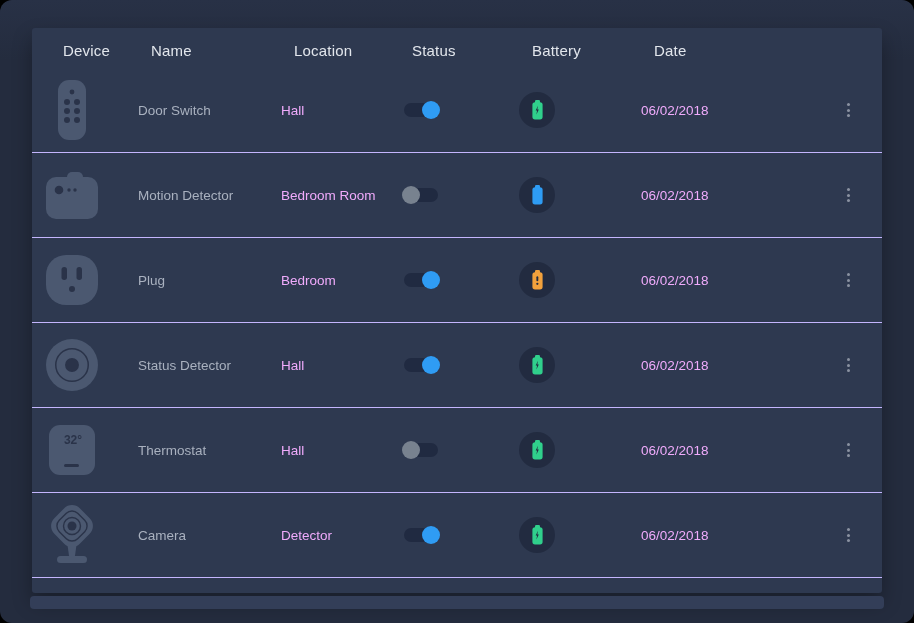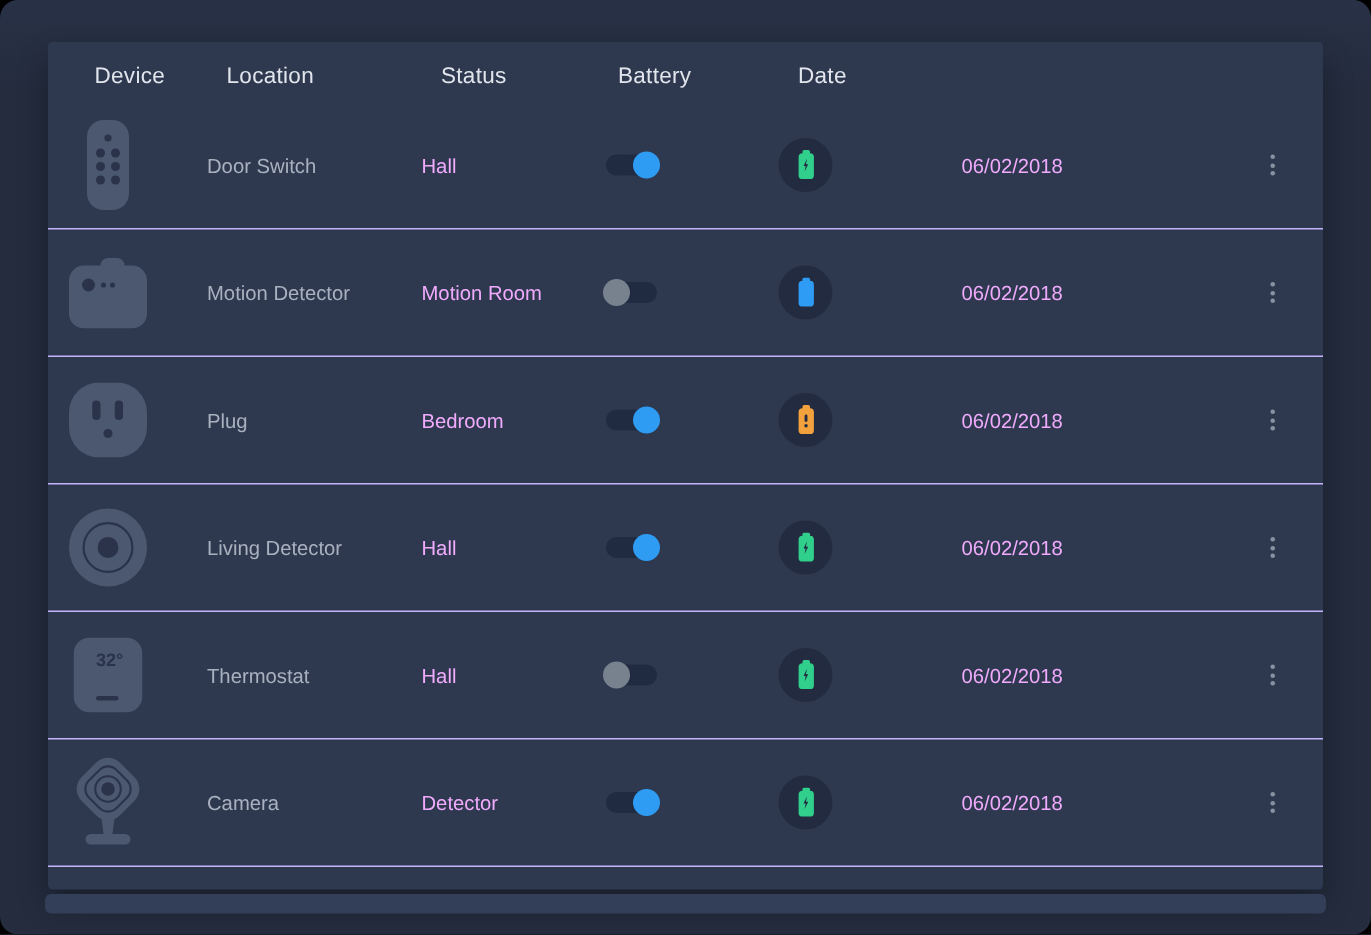--- a/index.html
+++ b/index.html
@@ -52,20 +52,21 @@
   .cell{display:flex;align-items:center;}
 </style>
 </head>
 <body>
 
 <div class="screen">
   <div class="card">
 
     <div class="grid header-row">
       <span class="th">Device</span>
+      <span class="th">Name</span>
       <span class="th">Location</span>
       <span class="th">Status</span>
       <span class="th">Battery</span>
       <span class="th">Date</span>
       <span></span>
     </div>
 
     <div id="rows">
   <div class="grid row">
     <div class="cell">
@@ -123,21 +124,21 @@
     <circle cx="13" cy="19" r="4.3" fill="#2a3349"></circle>
     <circle cx="23" cy="19" r="1.7" fill="#2a3349"></circle>
     <circle cx="29" cy="19" r="1.7" fill="#2a3349"></circle>
   </svg>
             </span>
           </div>
     <div class="cell">
             <span class="name js-name">Motion Detector</span>
           </div>
     <div class="cell">
-            <span class="loc js-loc">Motion Room</span>
+            <span class="loc js-loc">Bedroom Room</span>
           </div>
     <div class="cell">
             <span class="toggle js-toggle off">
               <span class="knob"></span>
             </span>
           </div>
     <div class="cell">
             <span class="bat js-bat">
               <svg width="13" height="20" viewBox="0 0 13 20">
     <rect x="4" y="0" width="5" height="3.5" rx="1.2" fill="#2e9cf4"></rect>
@@ -205,21 +206,21 @@
     <div class="cell">
             <span class="dev js-icon">
               <svg width="56" height="56" viewBox="0 0 56 56">
     <circle cx="28" cy="28" r="28" fill="#4b5870"></circle>
     <circle cx="28" cy="28" r="17.5" fill="none" stroke="#2a3349" stroke-width="1.6"></circle>
     <circle cx="28" cy="28" r="7.5" fill="#2a3349"></circle>
   </svg>
             </span>
           </div>
     <div class="cell">
-            <span class="name js-name">Living Detector</span>
+            <span class="name js-name">Status Detector</span>
           </div>
     <div class="cell">
             <span class="loc js-loc">Hall</span>
           </div>
     <div class="cell">
             <span class="toggle js-toggle on">
               <span class="knob"></span>
             </span>
           </div>
     <div class="cell">

